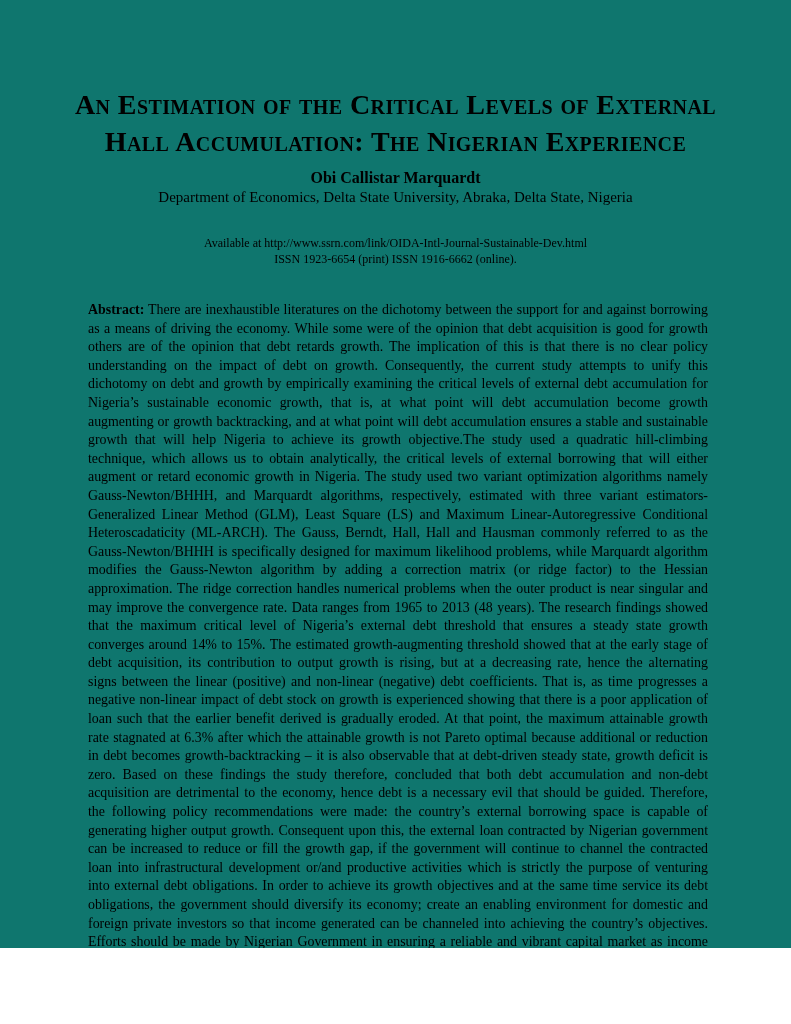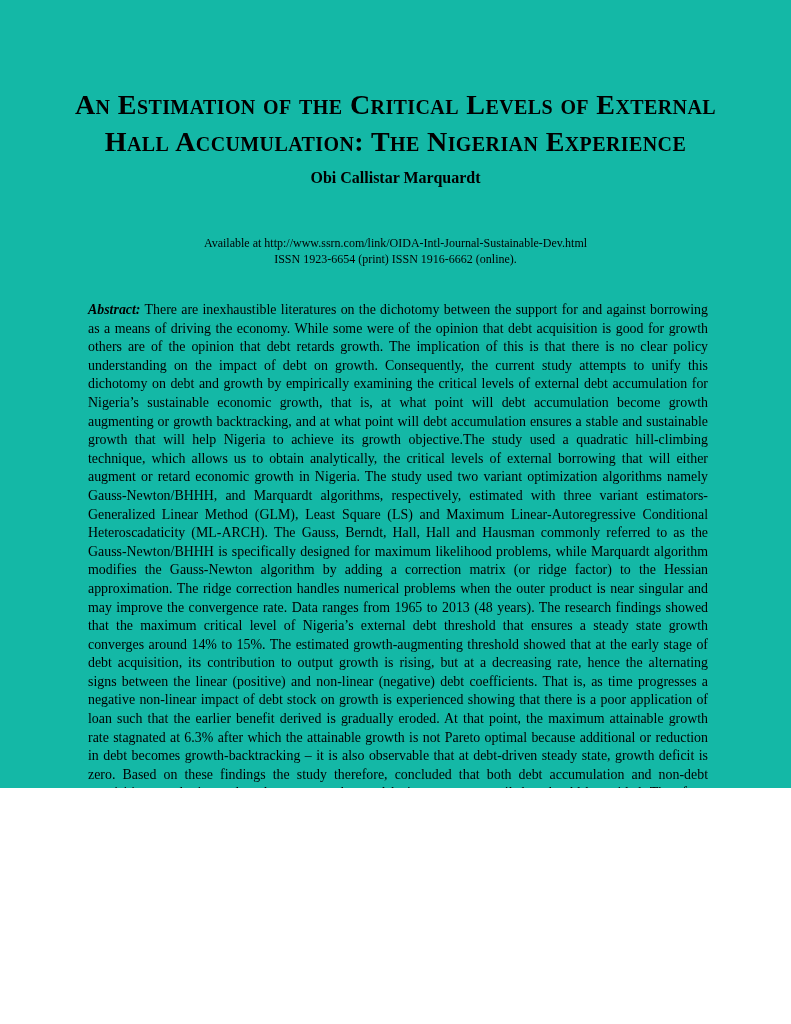--- a/index.html
+++ b/index.html
@@ -3,22 +3,22 @@
 <meta charset="utf-8">
 <style>
   html, body {
     margin: 0;
     padding: 0;
     background: #ffffff;
   }
   .page {
     position: relative;
     width: 791px;
-    height: 788px;
-    background: #14b8a6;
+    height: 948px;
+    background: #0f766e;
     color: #000000;
     font-family: "Liberation Serif", "DejaVu Serif", serif;
     overflow: hidden;
   }
   .paper-title {
     position: absolute;
     top: 86px;
     left: 0;
     width: 100%;
     margin: 0;
@@ -57,36 +57,36 @@
     top: 301px;
     left: 88px;
     width: 620px;
     text-align: justify;
     font-size: 13.9px;
     line-height: 18.6px;
     word-spacing: 0.4px;
   }
   .abstract-label {
     font-weight: bold;
-    font-style: italic;
     margin-top: 17px;
   }
 </style>
 </head>
 <body>
 
 <div class="page">
 
   <h1 class="paper-title">
     <span>An Estimation of the Critical Levels of External</span><br>
     <span>Hall Accumulation: The Nigerian Experience</span>
   </h1>
 
   <div class="author-block">
     <div class="author-name">Obi Callistar Marquardt</div>
+    <div>Department of Economics, Delta State University, Abraka, Delta State, Nigeria</div>
   </div>
 
   <div class="availability-block">
     <div>Available at http://www.ssrn.com/link/OIDA-Intl-Journal-Sustainable-Dev.html</div>
     <div>ISSN 1923-6654 (print) ISSN 1916-6662 (online).</div>
   </div>
 
   <div class="abstract-block">
     <span class="abstract-label">Abstract:</span><span> There are inexhaustible literatures on the dichotomy between the support for and against borrowing as a means of driving the economy. While some were of the opinion that debt acquisition is good for growth others are of the opinion that debt retards growth. The implication of this is that there is no clear policy understanding on the impact of debt on growth. Consequently, the current study attempts to unify this dichotomy on debt and growth by empirically examining the critical levels of external debt accumulation for Nigeria’s sustainable economic growth, that is, at what point will debt accumulation become growth augmenting or growth backtracking, and at what point will debt accumulation ensures a stable and sustainable growth that will help Nigeria to achieve its growth objective.The study used a quadratic hill-climbing technique, which allows us to obtain analytically, the critical levels of external borrowing that will either augment or retard economic growth in Nigeria. The study used two variant optimization algorithms namely Gauss-Newton/BHHH, and Marquardt algorithms, respectively, estimated with three variant estimators- Generalized Linear Method (GLM), Least Square (LS) and Maximum Linear-Autoregressive Conditional Heteroscadaticity (ML-ARCH). The Gauss, Berndt, Hall, Hall and Hausman commonly referred to as the Gauss-Newton/BHHH is specifically designed for maximum likelihood problems, while Marquardt algorithm modifies the Gauss-Newton algorithm by adding a correction matrix (or ridge factor) to the Hessian approximation. The ridge correction handles numerical problems when the outer product is near singular and may improve the convergence rate.  Data ranges from 1965 to 2013 (48 years). The research findings showed that the maximum critical level of Nigeria’s external debt threshold that ensures a steady state growth converges around 14% to 15%. The estimated growth-augmenting threshold showed that at the early stage of debt acquisition, its contribution to output growth is rising, but at a decreasing rate, hence the alternating signs between the linear (positive) and non-linear (negative) debt coefficients. That is, as time progresses a negative non-linear impact of debt stock on growth is experienced showing that there is a poor application of loan such that the earlier benefit derived is gradually eroded. At that point, the maximum attainable growth rate stagnated at 6.3% after which the attainable growth is not Pareto optimal because additional or reduction in debt becomes growth-backtracking – it is also observable that at debt-driven steady state, growth deficit is zero. Based on these findings the study therefore, concluded that both debt accumulation and non-debt acquisition are detrimental to the economy, hence debt is a necessary evil that should be guided. Therefore, the following policy recommendations were made: the country’s external borrowing space is capable of generating higher output growth. Consequent upon this, the external loan contracted by Nigerian government can be increased to reduce or fill the growth gap, if the government will continue to channel the contracted loan into infrastructural development or/and productive activities which is strictly the purpose of venturing into external debt obligations. In order to achieve its growth objectives and at the same time service its debt obligations, the government should diversify its economy; create an enabling environment for domestic and foreign private investors so that income generated can be channeled into achieving the country’s objectives. Efforts should be made by Nigerian Government in ensuring a reliable and vibrant capital market as income generated from the capital market can be used to augment funds from external borrowing to achieve its growth objectives.</span>
   </div>

